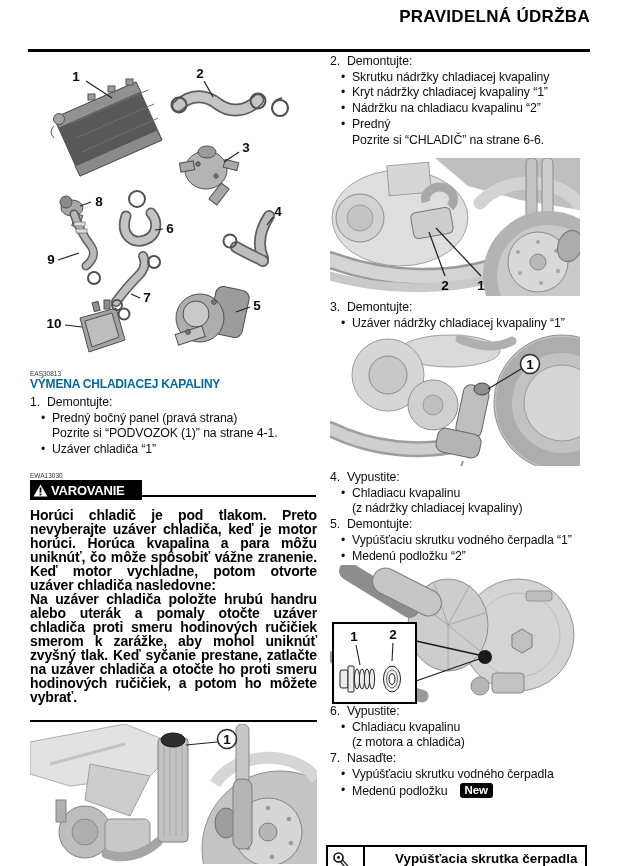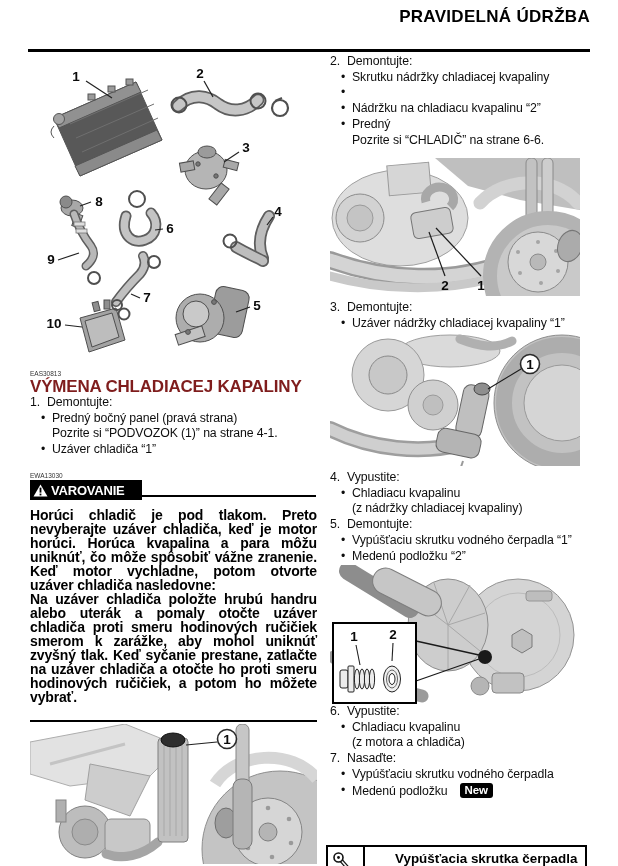--- a/index.html
+++ b/index.html
@@ -9,21 +9,21 @@
   }
 
   .page-title {
     position:absolute; top:7px; right:28px;
     font-size:17px; font-weight:bold; letter-spacing:.3px; color:#000;
   }
   .head-rule { position:absolute; left:28px; top:49px; width:562px; height:3px; background:#000; }
 
   .tiny-code { position:absolute; font-size:6.5px; color:#333; letter-spacing:0; }
 
-  .section-title { position:absolute; font-size:17px; font-weight:bold; color:#7f1d1d; letter-spacing:-.2px; }
+  .section-title { position:absolute; font-size:12px; font-weight:bold; color:#0369a1; letter-spacing:-.2px; }
 
   .steps { position:absolute; font-size:12.3px; line-height:15.7px; color:#0e0e0e; letter-spacing:-.1px; }
   .sline { display:flex; }
   .snum  { flex:0 0 17px; }
   .bullet{ display:flex; padding-left:11px; }
   .bdot  { flex:0 0 11px; }
   .cont  { padding-left:22px; }
 
   .warn-badge {
     position:absolute; left:30px; top:480px; width:112px; height:20px;
@@ -242,20 +242,21 @@
     <div class="sline">
       <span class="snum">2.</span>
       <span>Demontujte:</span>
     </div>
     <div class="bullet">
         <span class="bdot">•</span>
         <span>Skrutku nádržky chladiacej kvapaliny</span>
       </div>
     <div class="bullet">
         <span class="bdot">•</span>
+        <span>Kryt nádržky chladiacej kvapaliny “1”</span>
       </div>
     <div class="bullet">
         <span class="bdot">•</span>
         <span>Nádržku na chladiacu kvapalinu “2”</span>
       </div>
     <div class="bullet">
         <span class="bdot">•</span>
         <span>Predný</span>
       </div>
     <div class="cont">Pozrite si “CHLADIČ” na strane 6-6.</div>

